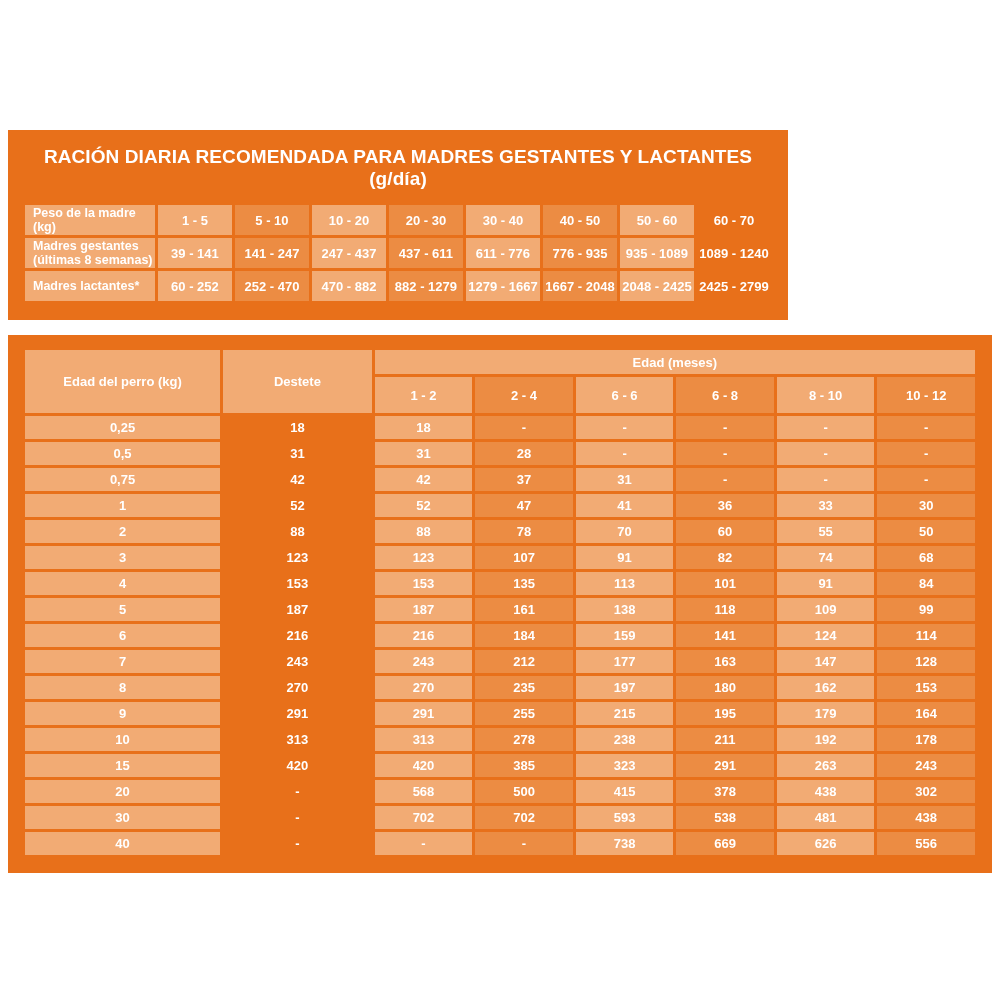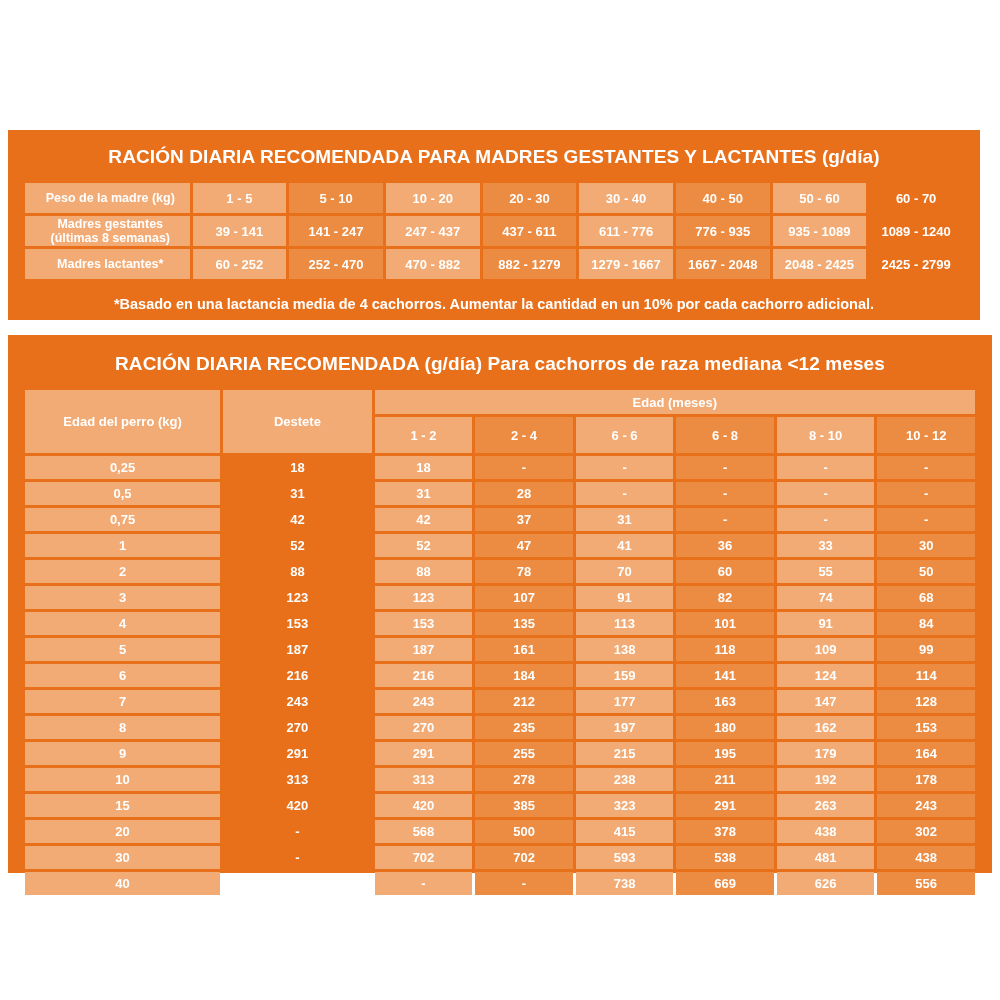--- a/index.html
+++ b/index.html
@@ -23,21 +23,21 @@
 
   
   .panel {
     position: absolute;
     background: #e8701a;
     box-sizing: border-box;
   }
   #panel-mothers {
     left: 8px;
     top: 130px;
-    width: 972px;
+    width: 780px;
     height: 190px;
     padding: 10px 14px 0 14px;
   }
   #panel-puppies {
     left: 8px;
     top: 335px;
     width: 984px;
     height: 538px;
     padding: 12px 14px 0 14px;
   }
@@ -69,21 +69,20 @@
     padding: 0 2px;
   }
   .mothers-table td.rowhead {
     text-align: left;
     padding-left: 8px;
     font-size: 12.5px;
     line-height: 1.15;
   }
   .mothers-table td.light {
     background: #f2ab74;
-    text-align: center;
   }
   .mothers-table td.dark {
     background: #ec8c43;
   }
   .mothers-table td.plain {
     background: transparent;
   }
   .footnote {
     text-align: center;
     font-size: 14.5px;
@@ -167,21 +166,20 @@
           <td class="light">2048 - 2425</td>
           <td class="plain">2425 - 2799</td>
         </tr>
       </tbody>
     </table>
 
     <p class="footnote">*Basado en una lactancia media de 4 cachorros. Aumentar la cantidad en un 10% por cada cachorro adicional.</p>
   </section>
 
   <section class="panel" id="panel-puppies">
-    <h1 class="panel-title">RACIÓN DIARIA RECOMENDADA (g/día) Para cachorros de raza mediana &lt;12 meses</h1>
 
     <table class="pup-table">
       <colgroup>
         <col style="width:21%">
         <col style="width:16%">
         <col style="width:10.5%">
         <col style="width:10.5%">
         <col style="width:10.5%">
         <col style="width:10.5%">
         <col style="width:10.5%">

